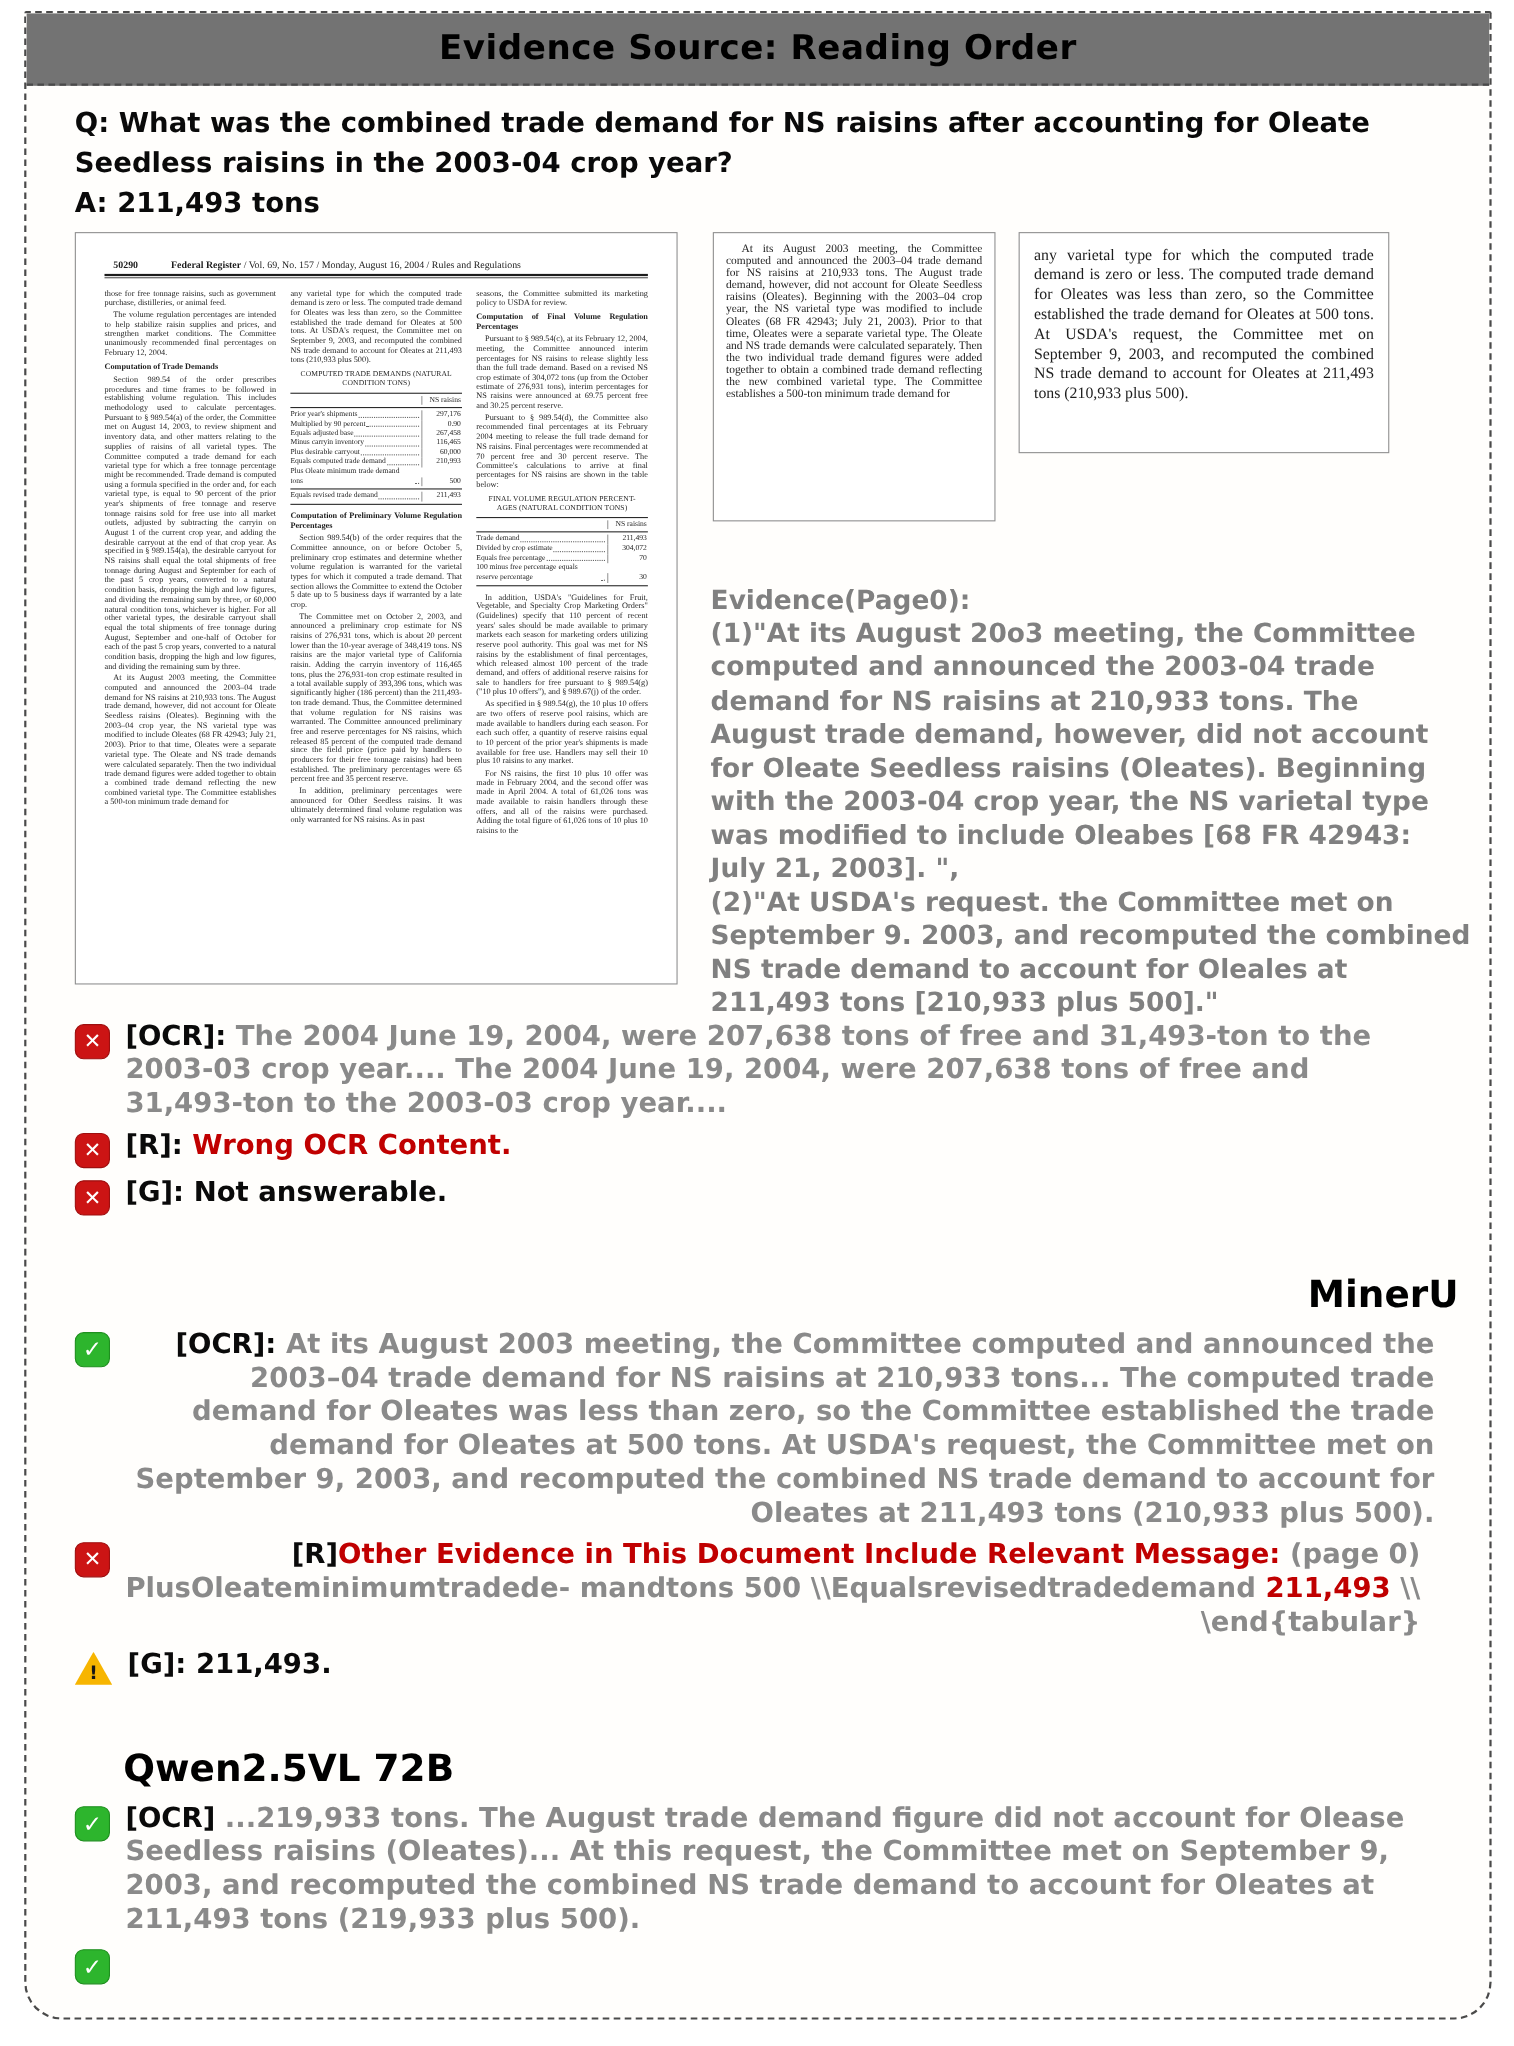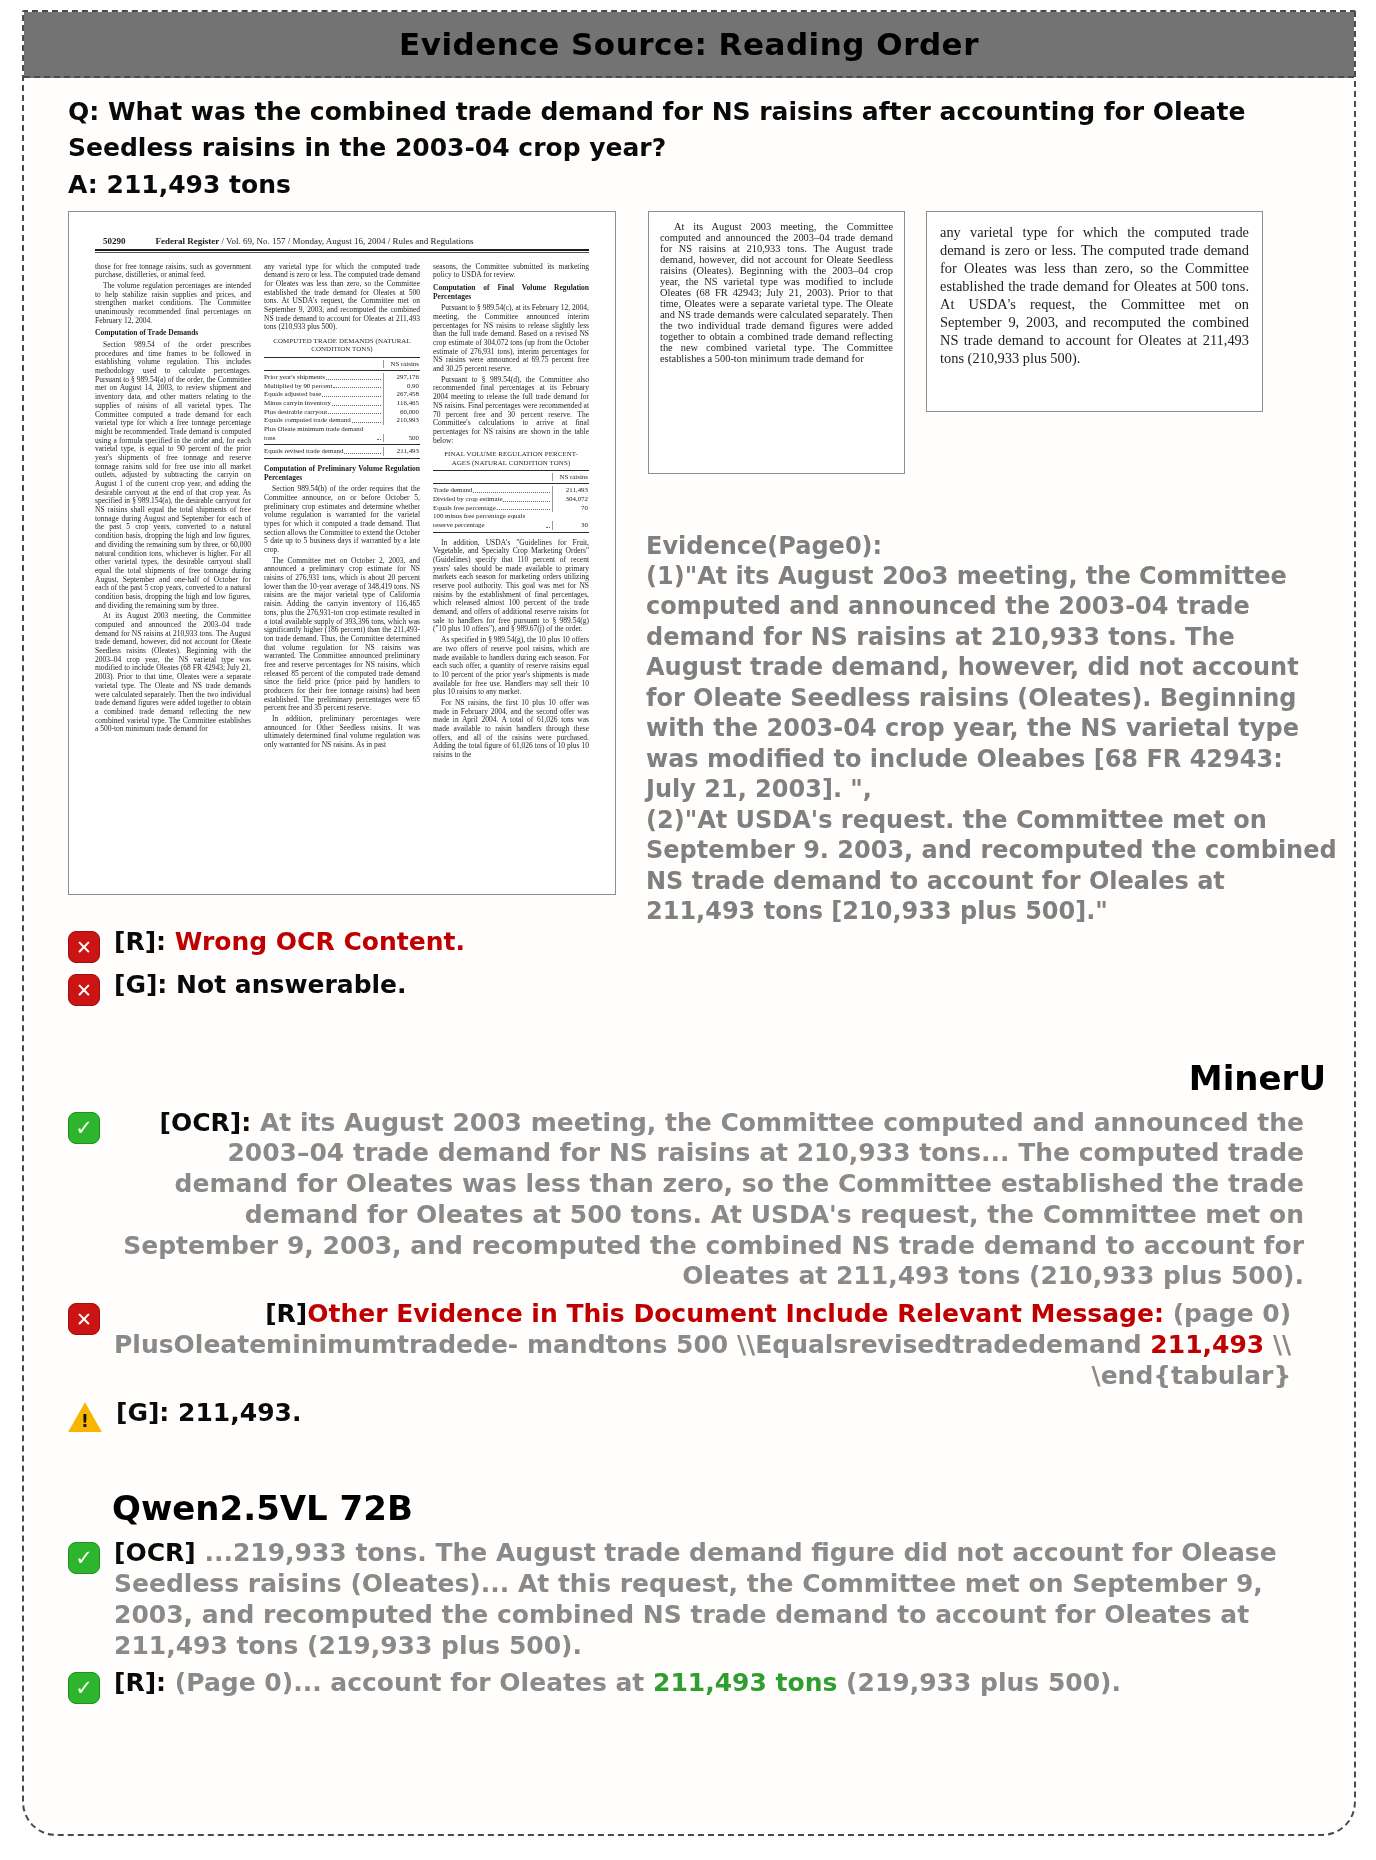--- a/index.html
+++ b/index.html
@@ -201,20 +201,24 @@
         <div>Evidence(Page0):</div>
         <div>(1)"At its August 20o3 meeting, the Committee computed and announced the 2003-04 trade demand for NS raisins at 210,933 tons. The August trade demand, however, did not account for Oleate Seedless raisins (Oleates). Beginning with the 2003-04 crop year, the NS varietal type was modified to include Oleabes [68 FR 42943: July 21, 2003]. ",</div>
         <div>(2)"At USDA's request. the Committee met on September 9. 2003, and recomputed the combined NS trade demand to account for Oleales at 211,493 tons [210,933 plus 500]."</div>
       </div>
     </div>
 
     <div class="section">
       <div>
           <div class="vrow">
             <span class="vicon cross"></span>
+            <div class="vtext"><b class="vlabel">[OCR]:</b><span class="seg gray"> The 2004 June 19, 2004, were 207,638 tons of free and 31,493-ton to the 2003-03 crop year.... The 2004 June 19, 2004, were 207,638 tons of free and 31,493-ton to the 2003-03 crop year....</span></div>
+          </div>
+          <div class="vrow">
+            <span class="vicon cross"></span>
             <div class="vtext"><b class="vlabel">[R]:</b><span class="seg red"> Wrong OCR Content.</span></div>
           </div>
           <div class="vrow">
             <span class="vicon cross"></span>
             <div class="vtext"><b class="vlabel">[G]:</b><span class="seg black"> Not answerable.</span></div>
           </div>
         </div>
     </div>
 
     <div class="section" style="margin-top:52px;text-align:right;">
@@ -237,19 +241,18 @@
 
     <div class="section" style="margin-top:56px;">
       <div class="sec-title">Qwen2.5VL 72B</div>
       <div>
           <div class="vrow">
             <span class="vicon check"></span>
             <div class="vtext"><b class="vlabel">[OCR]</b><span class="seg gray"> ...219,933 tons. The August trade demand figure did not account for Olease Seedless raisins (Oleates)... At this request, the Committee met on September 9, 2003, and recomputed the combined NS trade demand to account for Oleates at 211,493 tons (219,933 plus 500).</span></div>
           </div>
           <div class="vrow">
             <span class="vicon check"></span>
-            <div class="vtext"><b class="vlabel">[R]:</b><span class="seg gray"> (Page 0)... account for Oleates at </span><span class="seg green">211,493 tons</span><span class="seg gray"> (219,933 plus 500).</span></div>
           </div>
         </div>
     </div>
 
   </div>
 </div>
 
 </body></html>

